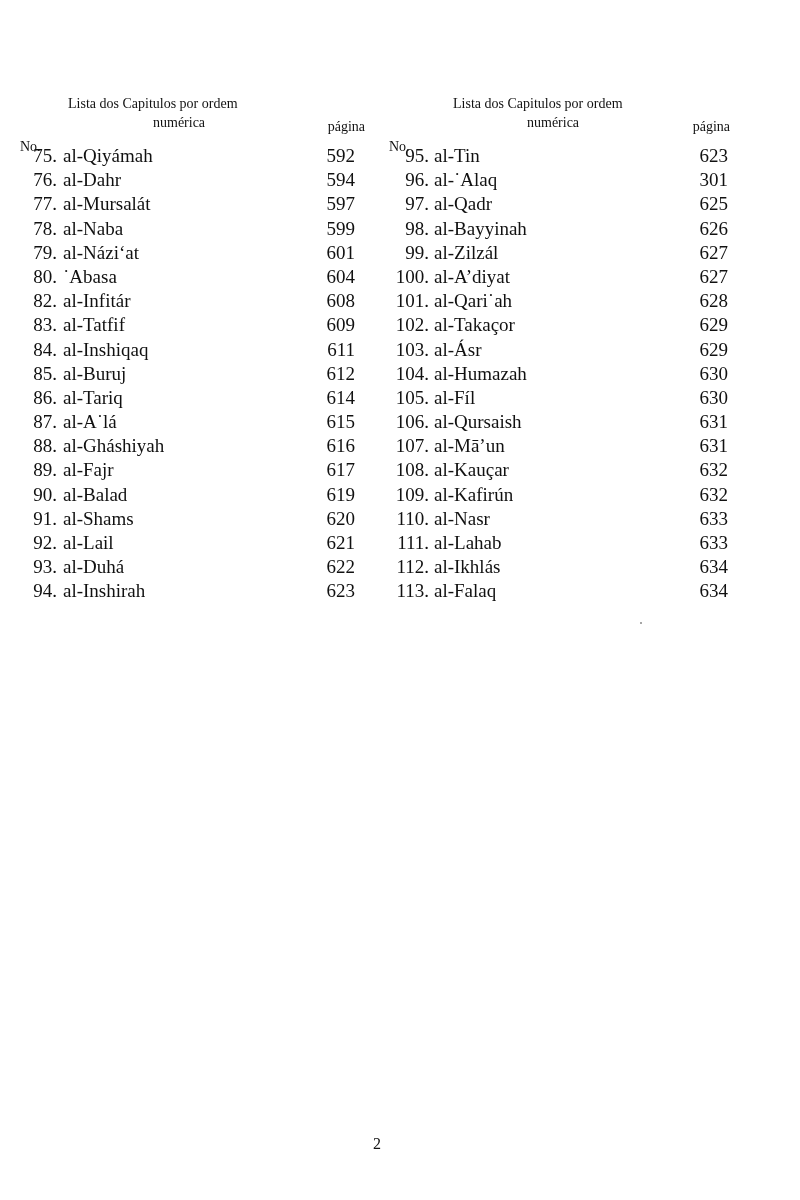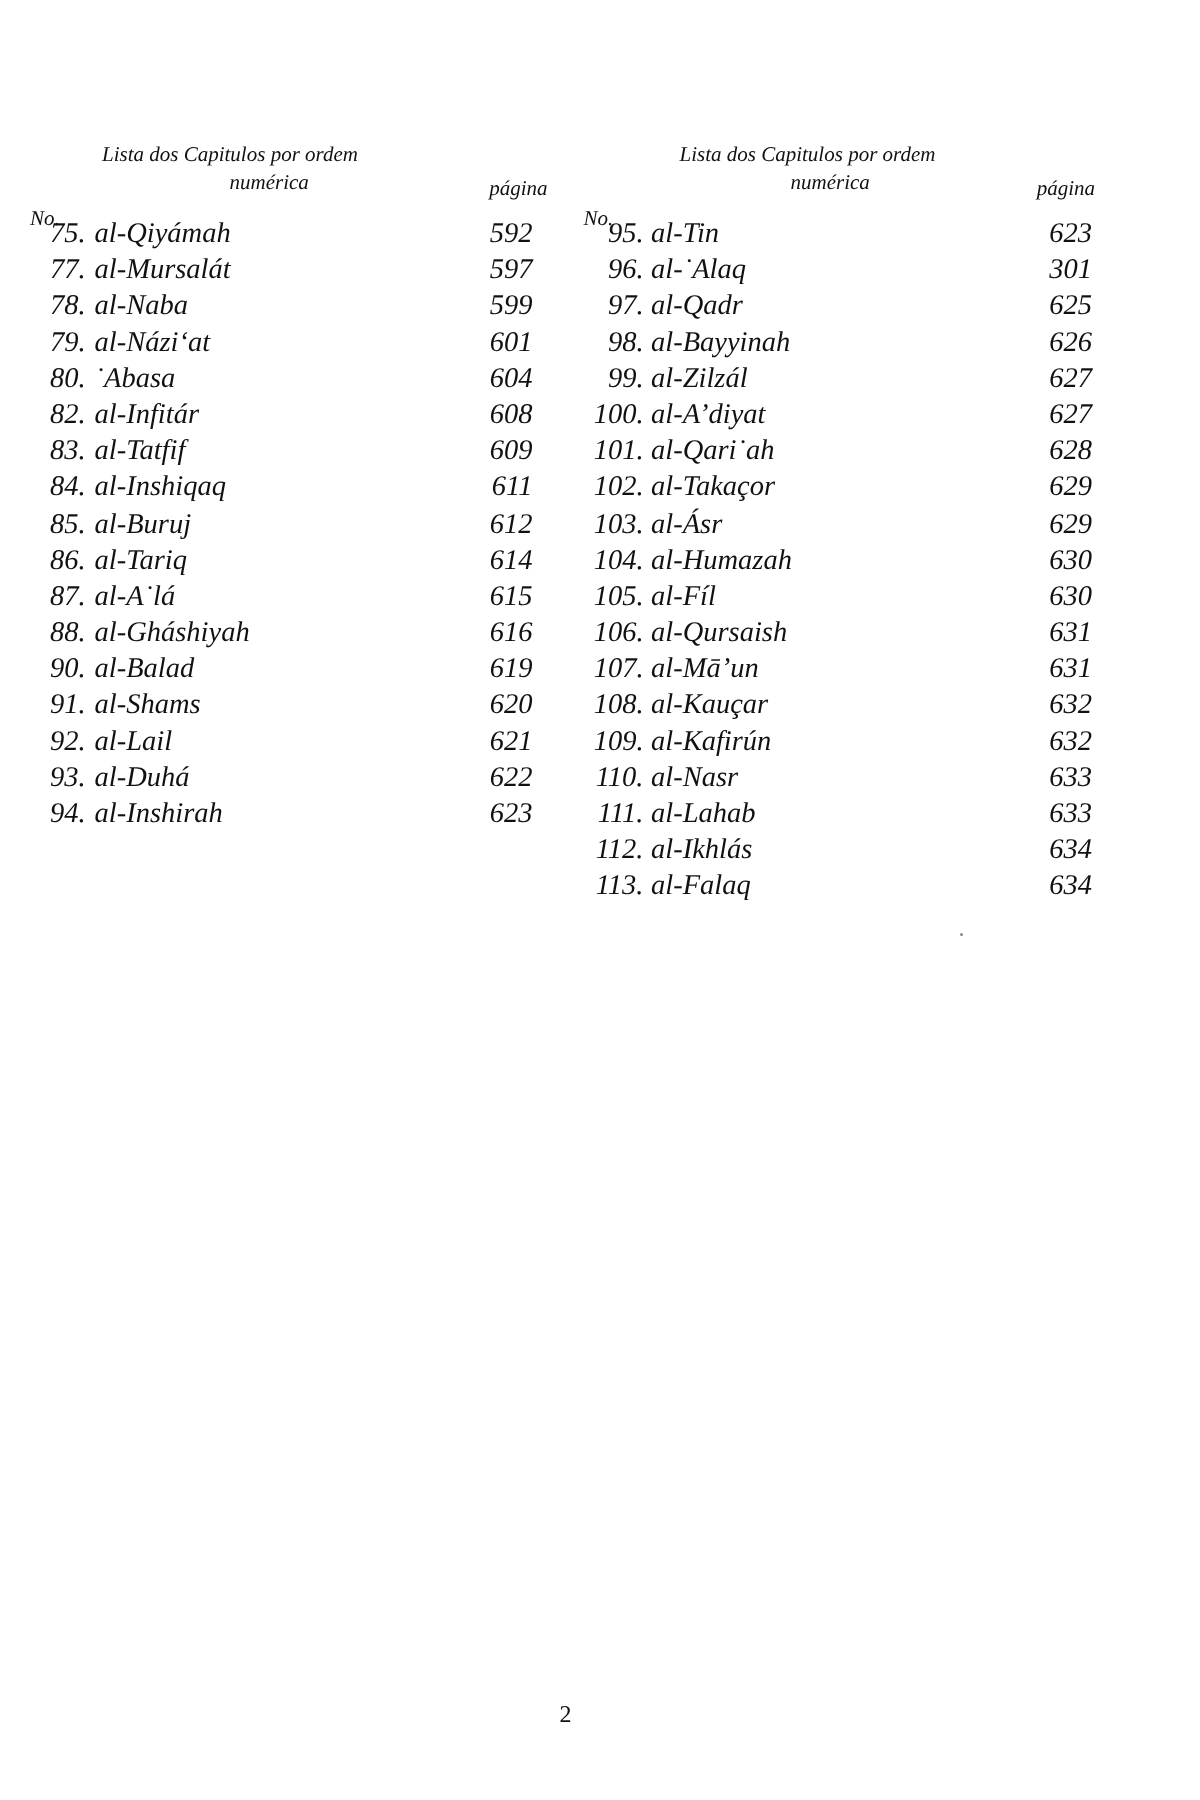--- a/index.html
+++ b/index.html
@@ -11,21 +11,20 @@
       width: 800px;
       height: 1200px;
       position: relative;
       overflow: hidden;
       font-family: "Liberation Serif", "DejaVu Serif", serif;
       color: #111111;
     }
     .column {
       position: absolute;
       top: 96px;
-      font-style: italic;
     }
     .col-left { left: 20px; width: 345px; }
     .col-right { left: 384px; width: 346px; }
 
     .header {
       position: relative;
       height: 42px;
       font-size: 14px;
     }
     .header .title {
@@ -110,20 +109,25 @@
     <span class="no-label">No.</span>
     <span class="page-label">página</span>
   </div>
   <div class="rows">
     <div class="row">
         <span class="num">75.</span>
         <span class="name">al-Qiyámah</span>
         <span class="page">592</span>
       </div>
     <div class="row">
+        <span class="num">76.</span>
+        <span class="name">al-Dahr</span>
+        <span class="page">594</span>
+      </div>
+    <div class="row">
         <span class="num">77.</span>
         <span class="name">al-Mursalát</span>
         <span class="page">597</span>
       </div>
     <div class="row">
         <span class="num">78.</span>
         <span class="name">al-Naba</span>
         <span class="page">599</span>
       </div>
     <div class="row">
@@ -163,20 +167,25 @@
       </div>
     <div class="row">
         <span class="num">87.</span>
         <span class="name">al-A˙lá</span>
         <span class="page">615</span>
       </div>
     <div class="row">
         <span class="num">88.</span>
         <span class="name">al-Gháshiyah</span>
         <span class="page">616</span>
+      </div>
+    <div class="row">
+        <span class="num">89.</span>
+        <span class="name">al-Fajr</span>
+        <span class="page">617</span>
       </div>
     <div class="row">
         <span class="num">90.</span>
         <span class="name">al-Balad</span>
         <span class="page">619</span>
       </div>
     <div class="row">
         <span class="num">91.</span>
         <span class="name">al-Shams</span>
         <span class="page">620</span>

